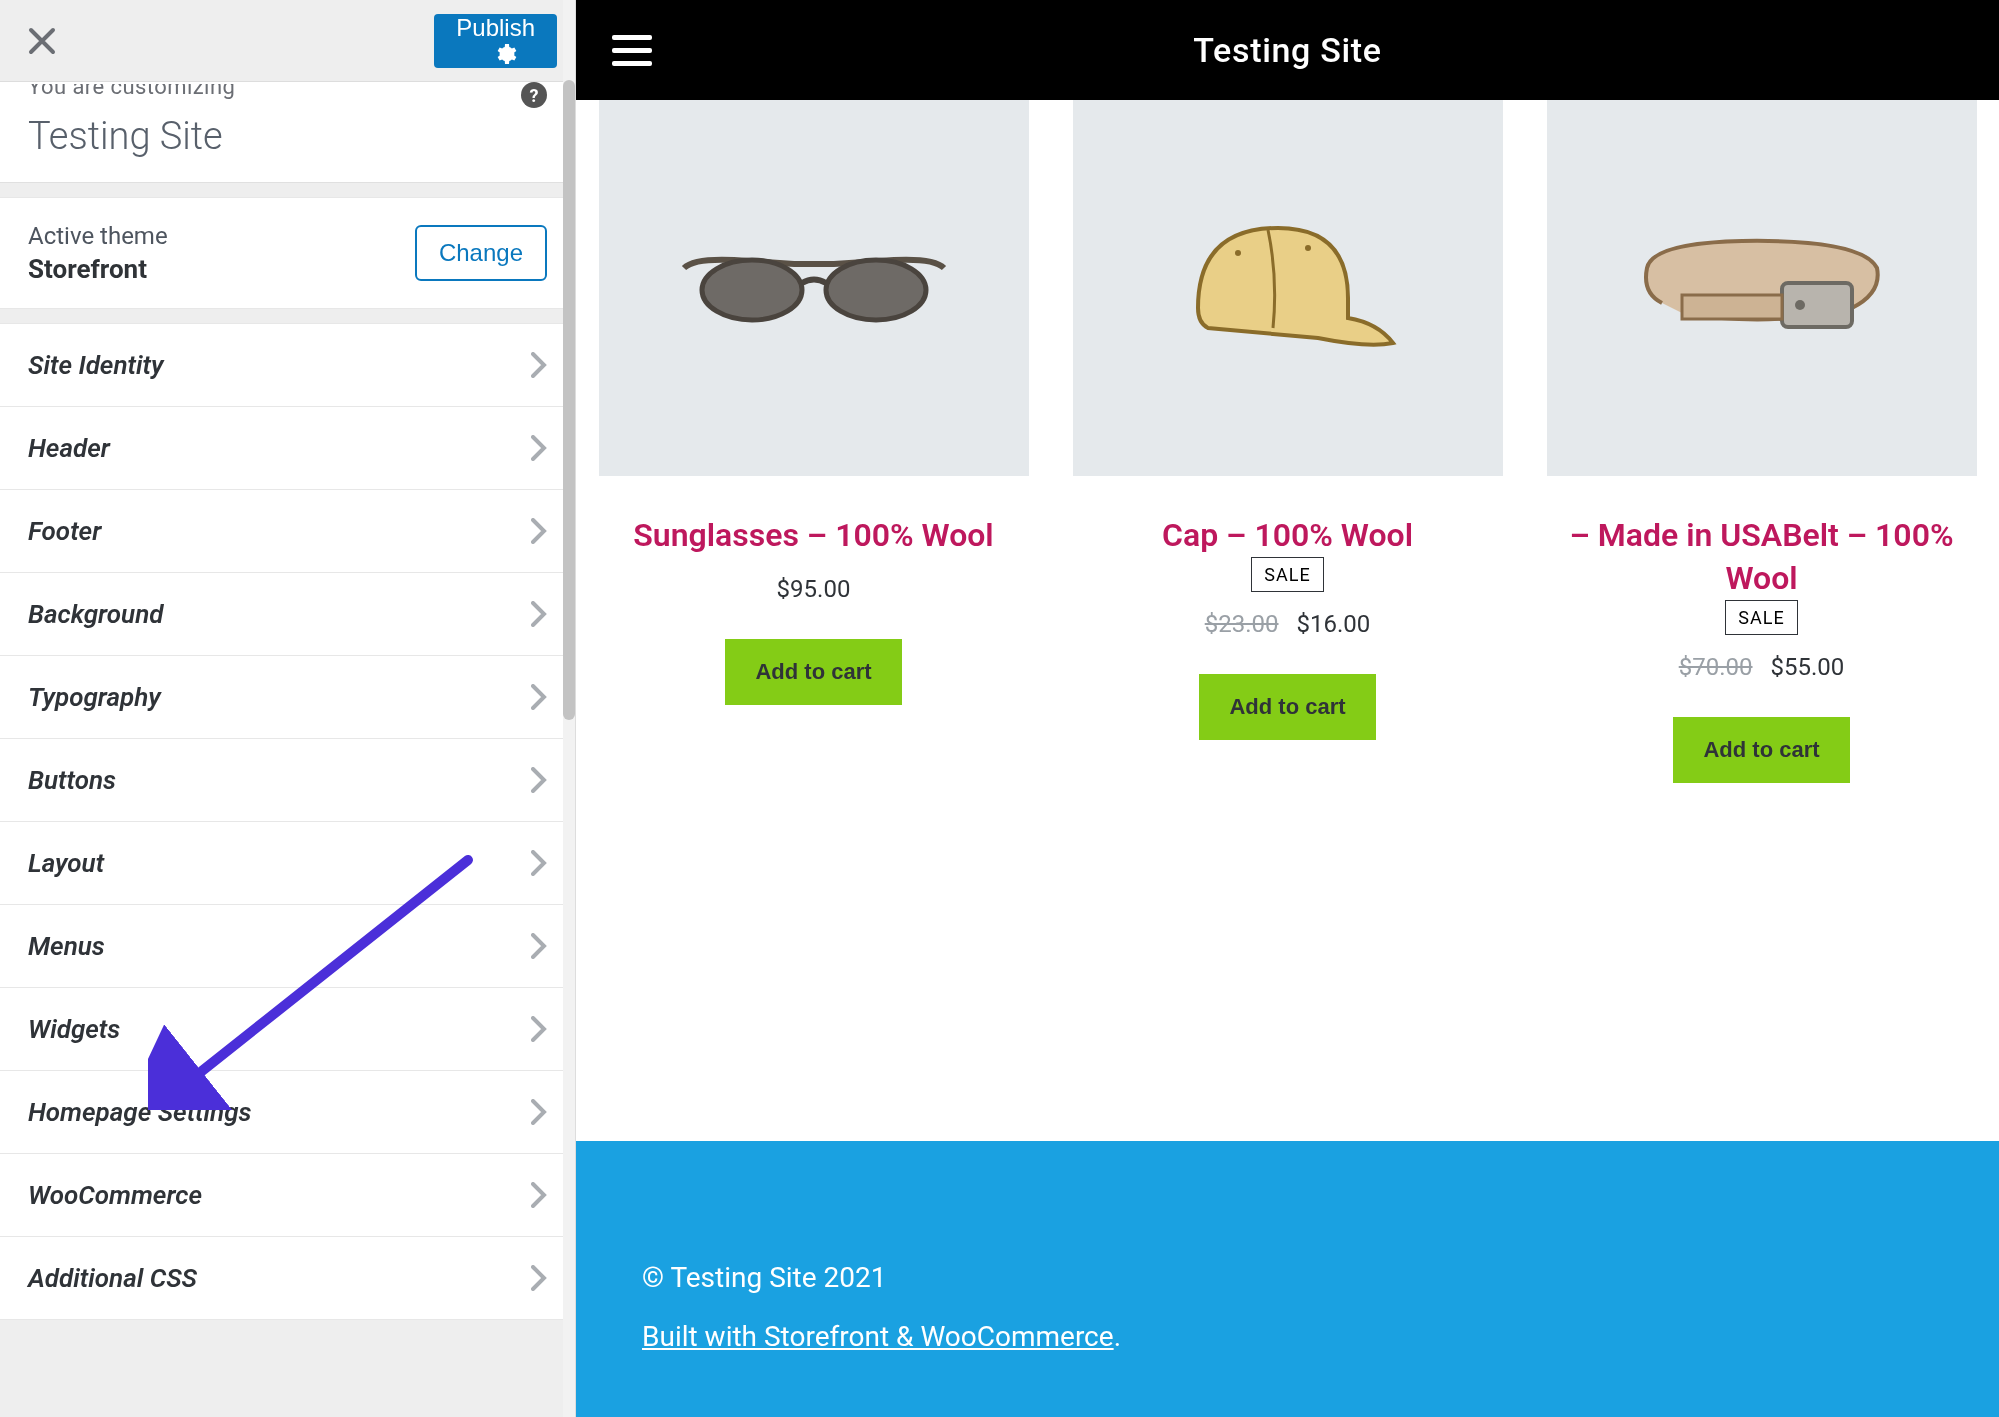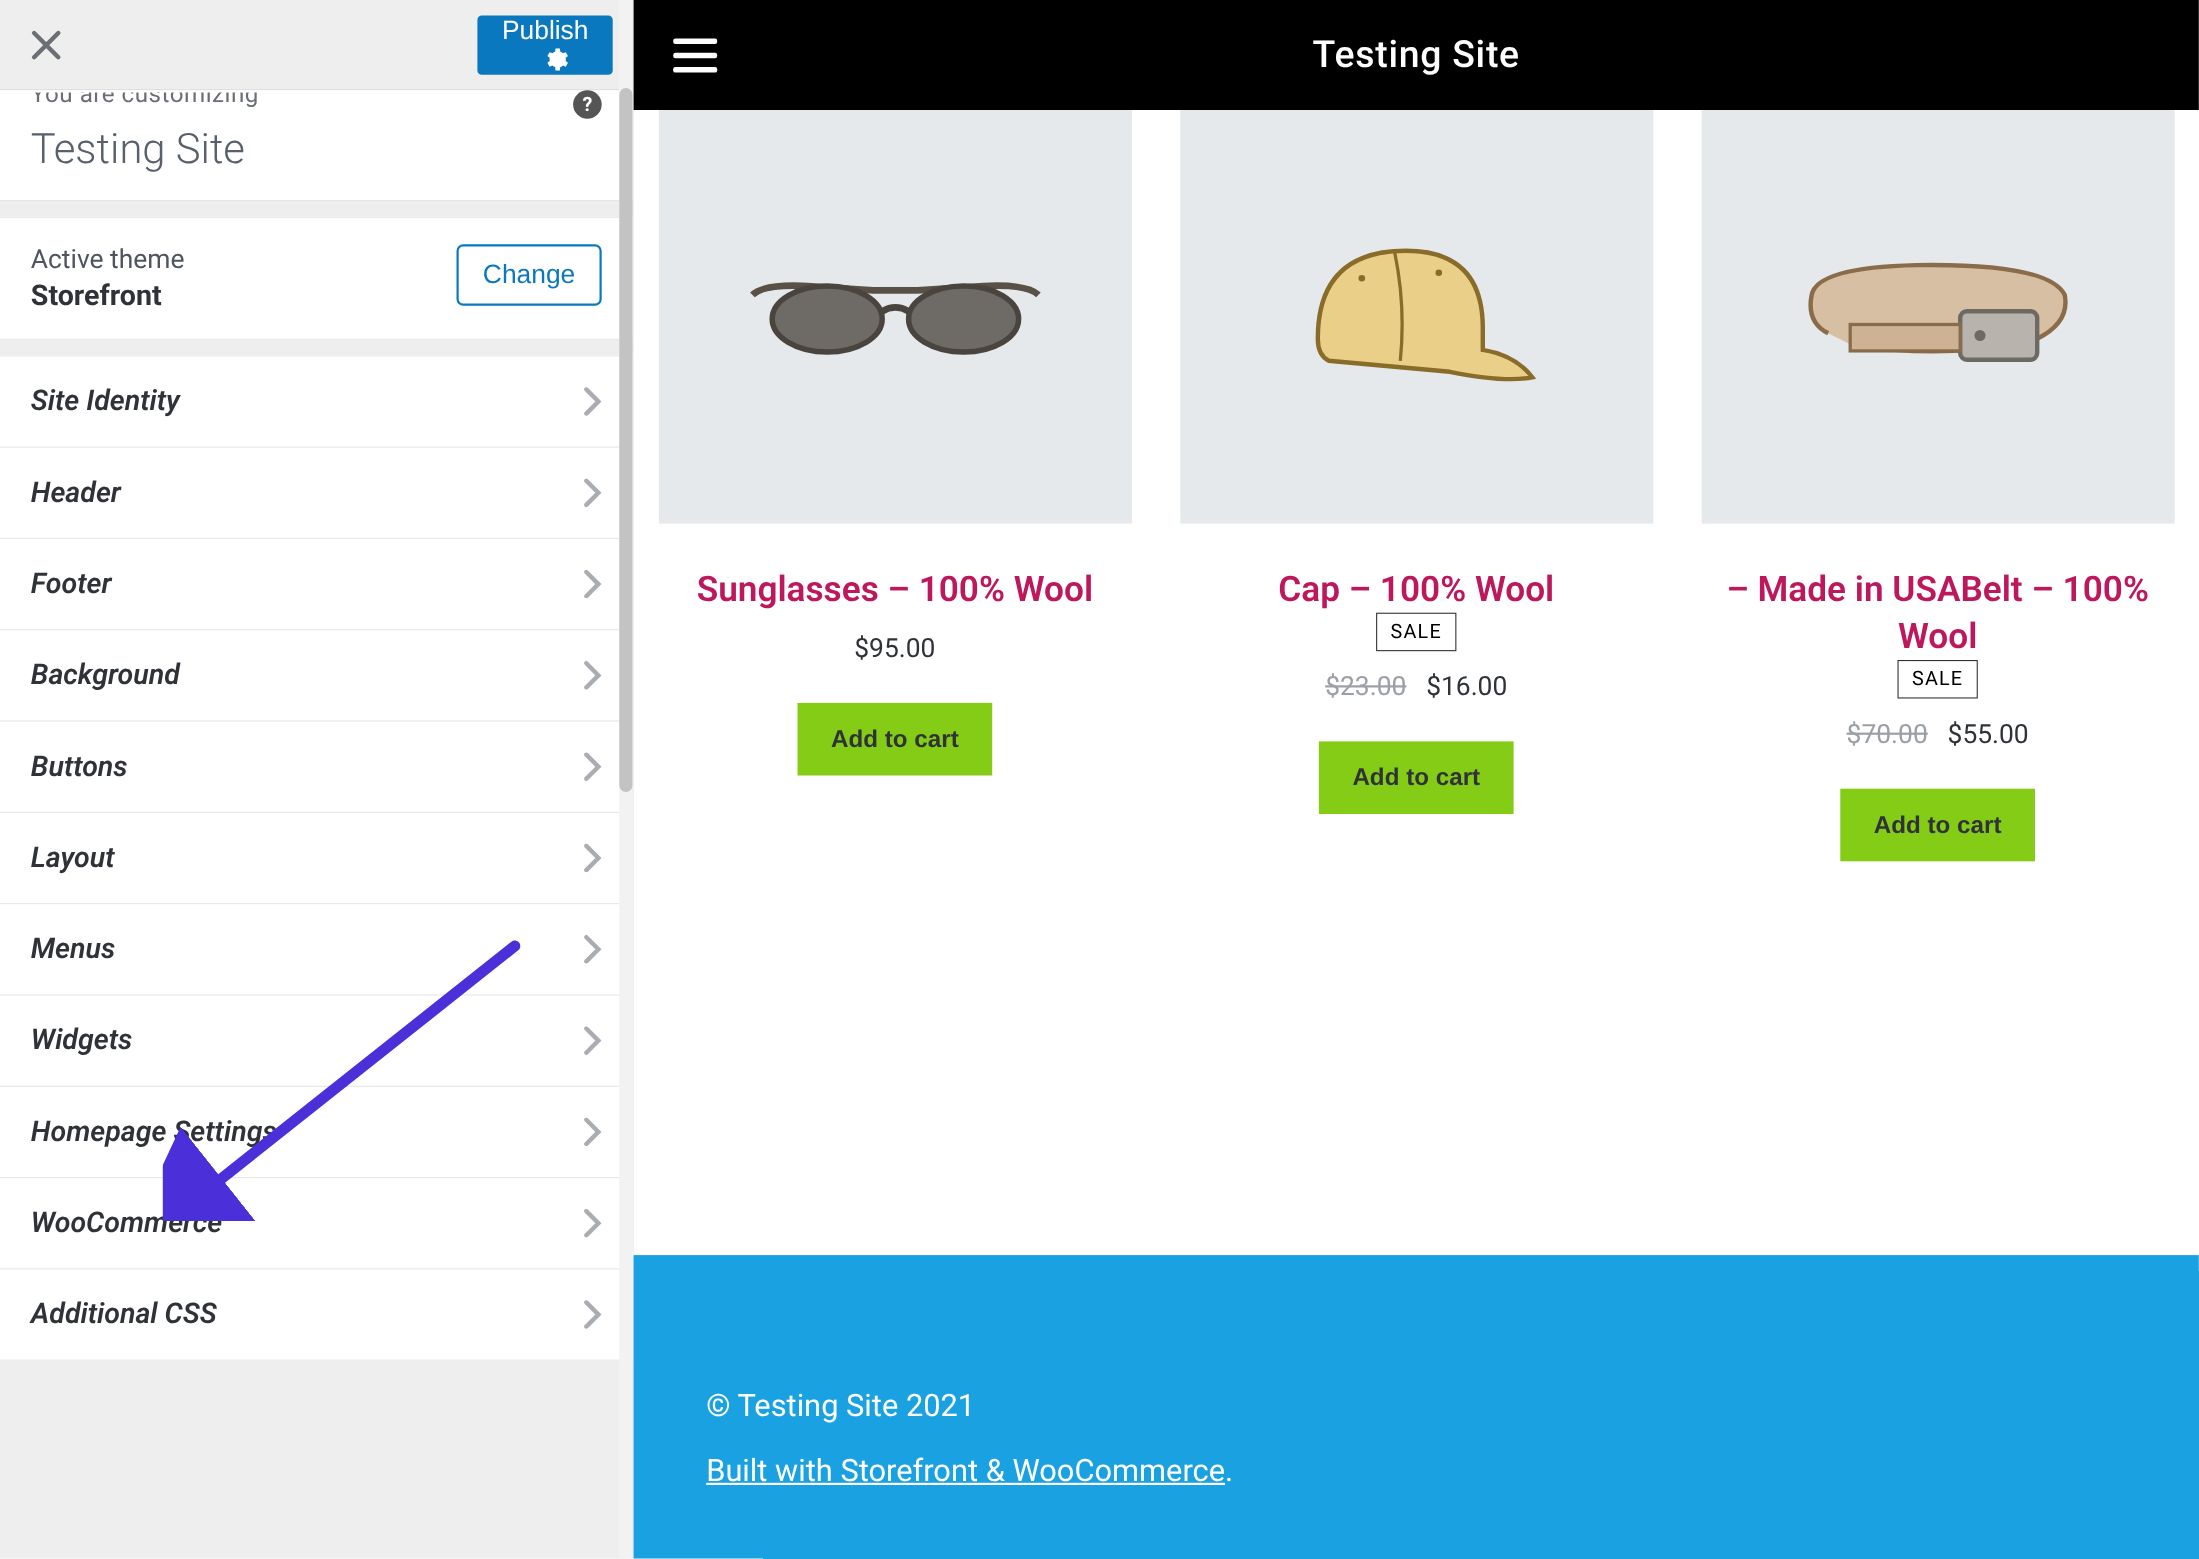--- a/index.html
+++ b/index.html
@@ -15,21 +15,21 @@
   .close-x { font-size: 38px; color: #6b6e74; font-weight: 300; cursor: pointer; }
   .publish-btn { background: #0a78be; color: #fff; border: none; height: 54px; padding: 0 22px; display: flex; align-items: center; font-size: 24px; border-radius: 4px; cursor: pointer; flex-direction: column; }
   .publish-btn .gear { margin-left: 18px; display: inline-flex; }
 
   .sb-customizing { background: #fff; padding: 6px 28px 24px; border-bottom: 1px solid #e0e0e0; }
   .sb-customizing-head { display: flex; align-items: center; justify-content: space-between; }
   .sb-customizing small { color: #6b6e74; font-size: 22px; letter-spacing: .02em; margin-top: -10px; display: block; overflow: hidden; height: 18px; line-height: 6px; }
   .help-dot { width: 26px; height: 26px; border-radius: 50%; background: #555; color: #fff; font-weight: 700; display: flex; align-items: center; justify-content: center; font-size: 18px; margin-top: -6px; }
   .sb-site-title { color: #58606b; font-size: 38px; font-weight: 300; margin-top: 6px; }
 
-  .sb-theme { background: #fff; padding: 24px 28px; display: flex; align-items: flex-start; justify-content: space-between; border-top: 1px solid #e7e7e7; border-bottom: 1px solid #e7e7e7; margin-top: 14px;}
+  .sb-theme { background: #fff; padding: 24px 28px; display: flex; align-items: center; justify-content: space-between; border-top: 1px solid #e7e7e7; border-bottom: 1px solid #e7e7e7; margin-top: 14px;}
   .sb-theme .lbl { color: #4e555f; font-size: 24px; }
   .sb-theme .name { color: #2f3337; font-size: 26px; font-weight: 700; margin-top: 4px;}
   .change-btn { border: 2px solid #0a78be; color: #0a78be; background: #fff; font-size: 24px; padding: 12px 22px; border-radius: 6px; cursor: pointer; }
 
   .sb-list { background: #fff; margin-top: 14px; border-top: 1px solid #e7e7e7; }
   .sb-item { display: flex; align-items: center; justify-content: space-between; padding: 26px 28px; border-bottom: 1px solid #e7e7e7; cursor: pointer; font-style: italic; }
   .sb-item .txt { color: #2f3338; font-size: 26px; font-weight: 600; }
   .sb-item .chev { color: #a9adb2; }
 
   
@@ -123,20 +123,28 @@
         </div>
       <div class="sb-item">
           <span class="txt">Background</span>
           <span class="chev">
             <svg width="16" height="26" viewBox="0 0 16 26">
               <path d="M2 2l11 11L2 24" stroke="#a9adb2" stroke-width="4" fill="none" stroke-linecap="round"></path>
             </svg>
           </span>
         </div>
       <div class="sb-item">
+          <span class="txt">Typography</span>
+          <span class="chev">
+            <svg width="16" height="26" viewBox="0 0 16 26">
+              <path d="M2 2l11 11L2 24" stroke="#a9adb2" stroke-width="4" fill="none" stroke-linecap="round"></path>
+            </svg>
+          </span>
+        </div>
+      <div class="sb-item">
           <span class="txt">Buttons</span>
           <span class="chev">
             <svg width="16" height="26" viewBox="0 0 16 26">
               <path d="M2 2l11 11L2 24" stroke="#a9adb2" stroke-width="4" fill="none" stroke-linecap="round"></path>
             </svg>
           </span>
         </div>
       <div class="sb-item">
           <span class="txt">Layout</span>
           <span class="chev">

